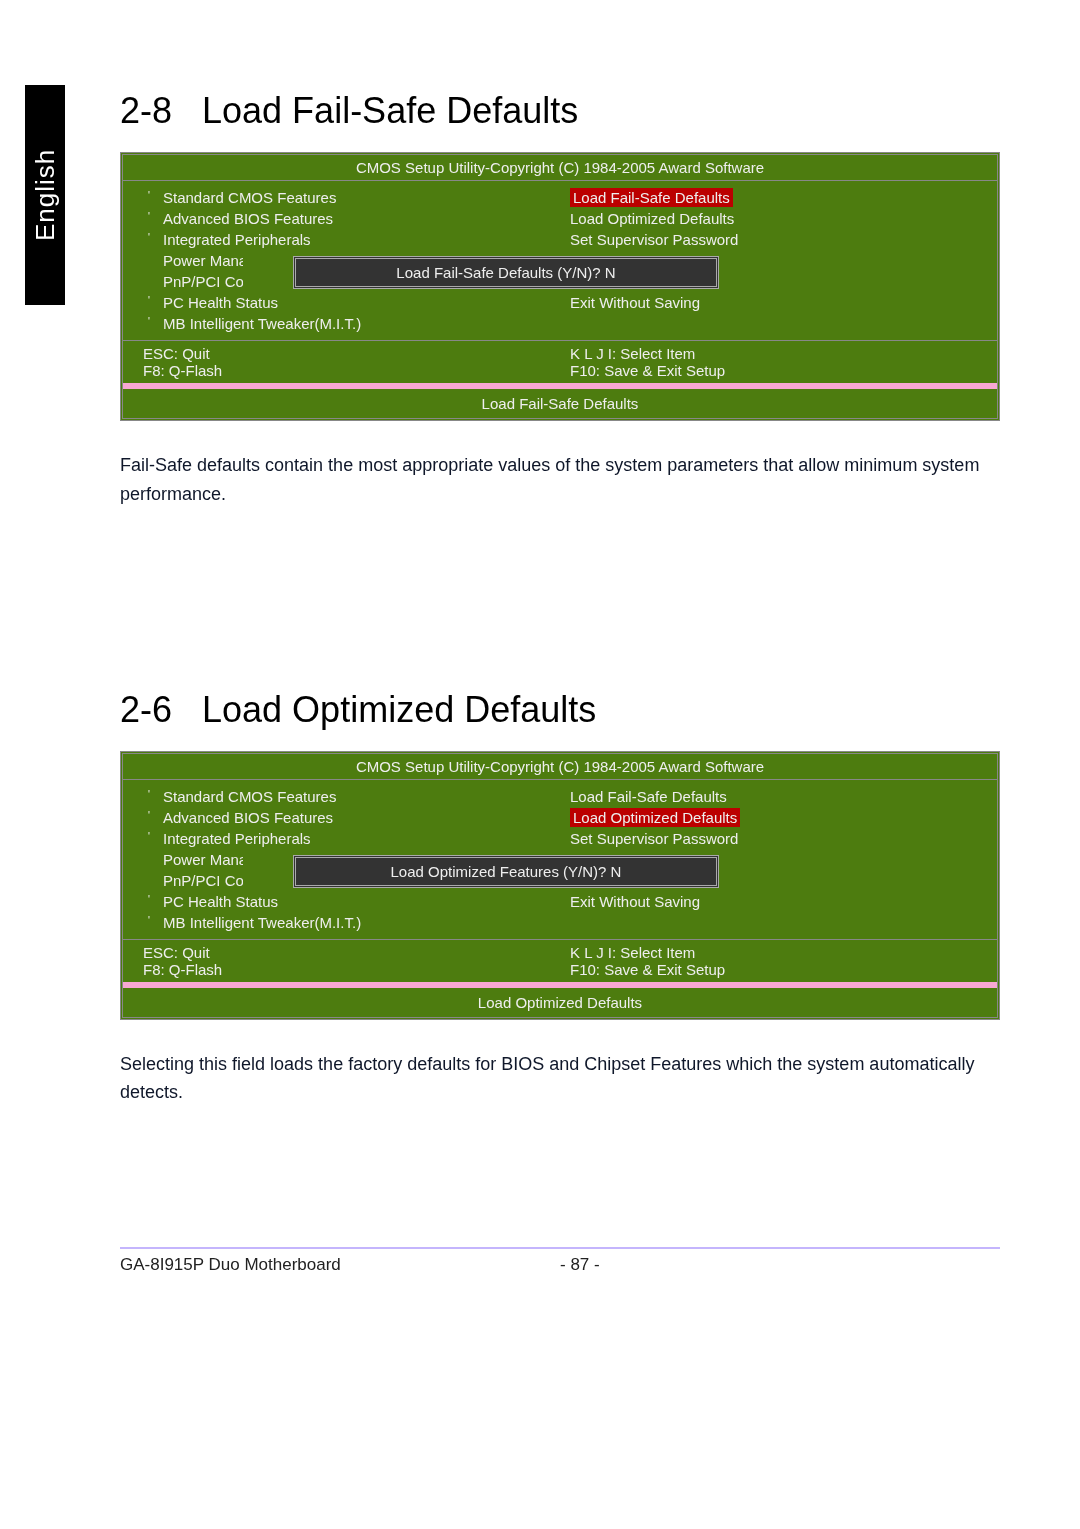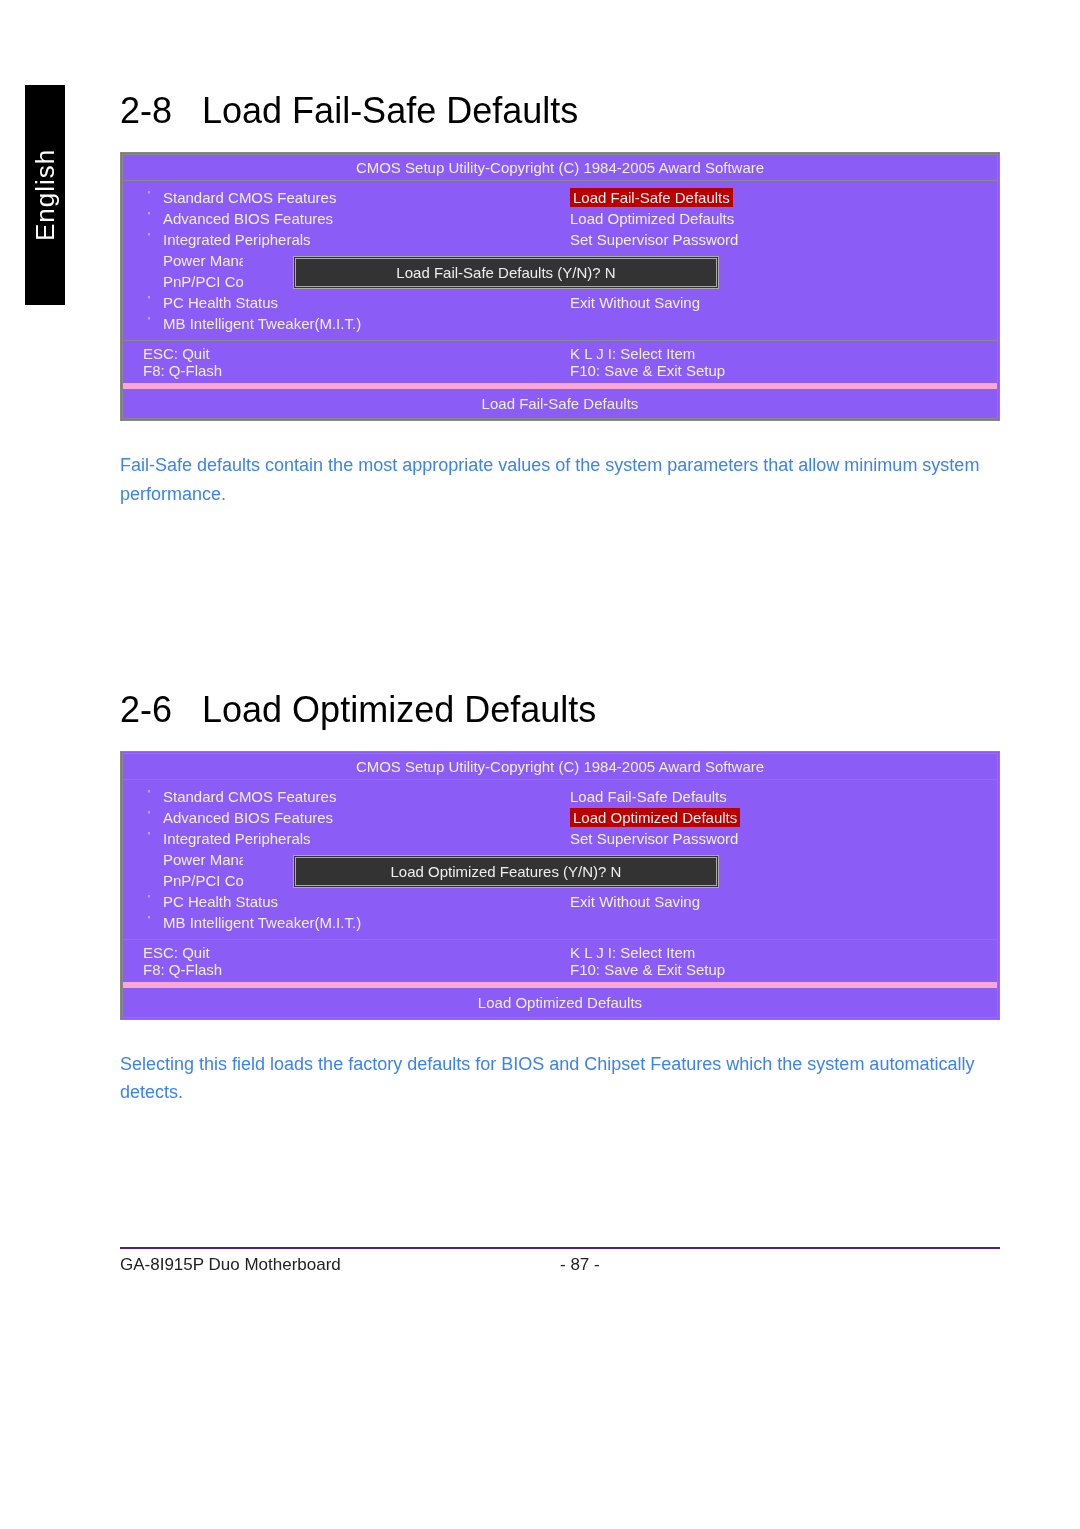--- a/index.html
+++ b/index.html
@@ -35,21 +35,21 @@
     font-size: 36px;
     margin: 0 0 20px 0;
     font-weight: normal;
   }
   .section-num {
     display: inline-block;
     margin-right: 30px;
   }
   .bios-box {
     border: 3px double #888;
-    background: #8b5cf6;
+    background: #4d7c0f;
     color: #eee;
     font-family: Arial, Helvetica, sans-serif;
     font-size: 15px;
     margin-bottom: 30px;
   }
   .bios-header {
     text-align: center;
     padding: 4px 0;
     border-bottom: 1px solid #888;
   }
@@ -109,27 +109,27 @@
     padding-left: 10px;
   }
   .bios-footer {
     text-align: center;
     padding: 6px 0;
   }
   .para {
     font-size: 18px;
     line-height: 1.6;
     margin: 0 0 180px 0;
-    color: #3b82f6;
+    color: #0f172a;
   }
   .para.last {
     margin-bottom: 140px;
   }
   .pg-footer {
-    border-top: 2px solid #4c1d95;
+    border-top: 2px solid #c4b5fd;
     padding-top: 6px;
     display: flex;
     font-size: 17px;
     color: #222;
   }
   .pg-footer .model {
     flex: 1;
   }
   .pg-footer .pgnum {
     flex: 1;

